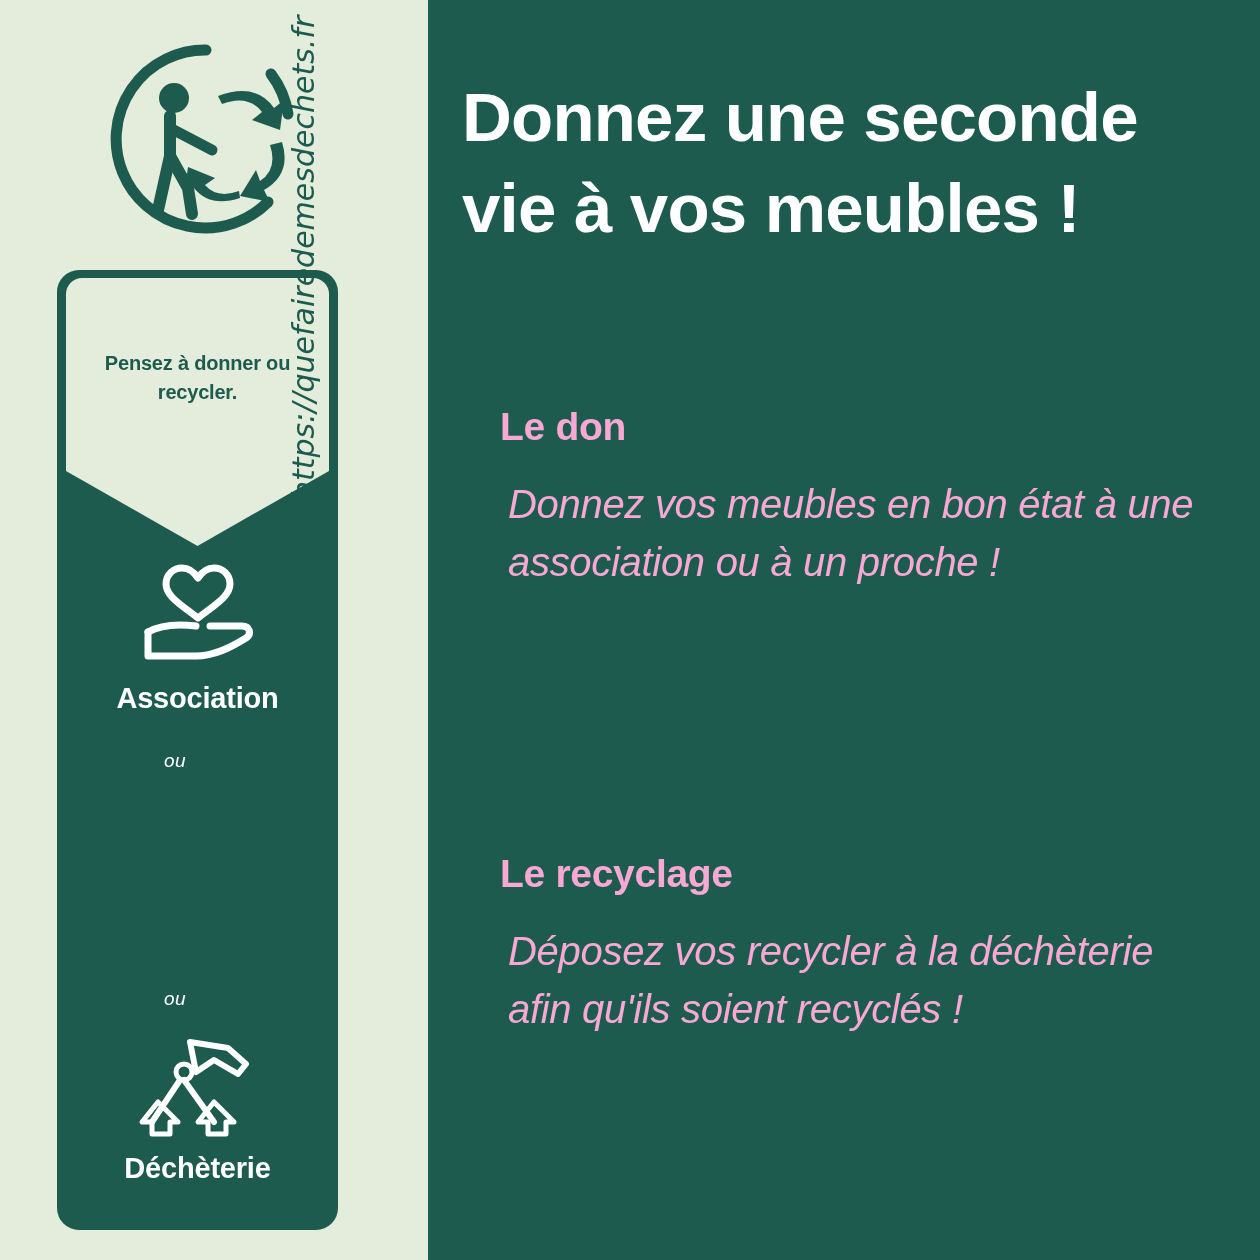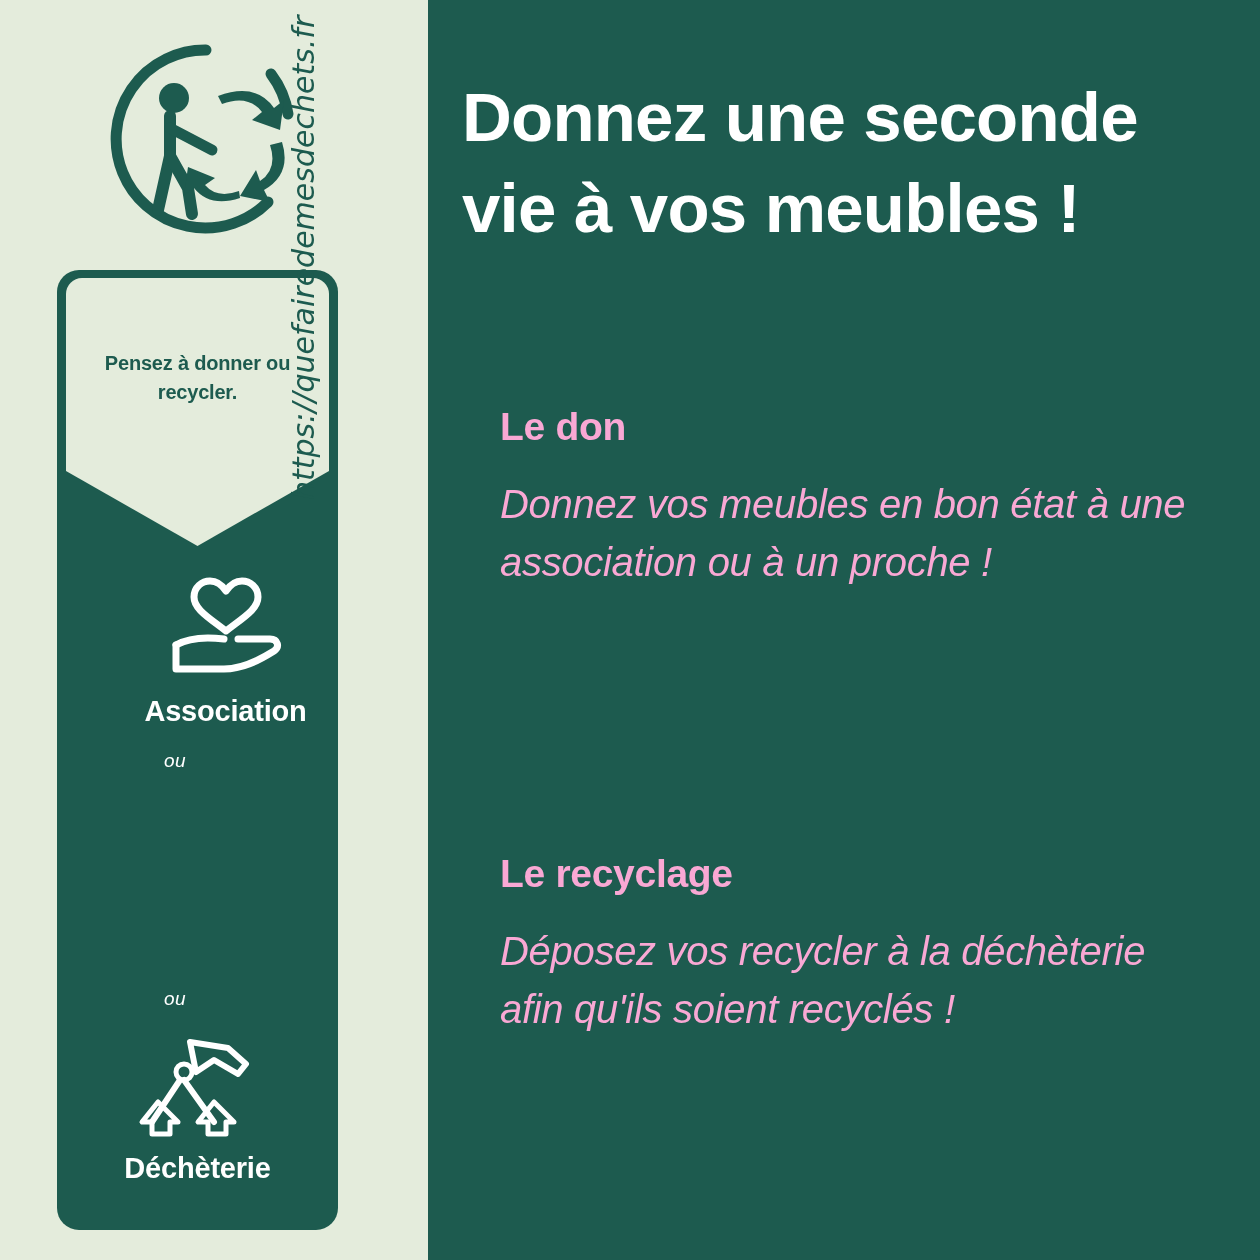--- a/index.html
+++ b/index.html
@@ -90,21 +90,21 @@
     margin: 0 auto 0 auto;
     height: 112px;
   }
   .option .label {
     display: block;
     margin-top: 10px;
     font-size: 29px;
     font-weight: bold;
     letter-spacing: -0.2px;
   }
-  .opt-assoc { top: 573px; padding-left: 28px; }
+  .opt-assoc { top: 560px; }
   .opt-shop  { top: 800px; }
   .opt-dech  { top: 1030px; }
 
   .connector {
     position: absolute;
     left: 57px;
     width: 236px;
     text-align: center;
     color: #ffffff;
     font-size: 19px;
@@ -151,21 +151,21 @@
   .section .s-title {
     font-size: 39px;
     font-weight: bold;
     letter-spacing: -0.3px;
     margin: 0 0 26px 0;
   }
   .section .s-body {
     font-size: 40px;
     font-style: italic;
     line-height: 1.45;
-    margin: 0;
+    margin: 8px;
     letter-spacing: -0.3px;
   }
   .sec-don { top: 405px; }
   .sec-rec { top: 852px; }
 </style>
 </head>
 <body>
 
 <div class="poster">
 

